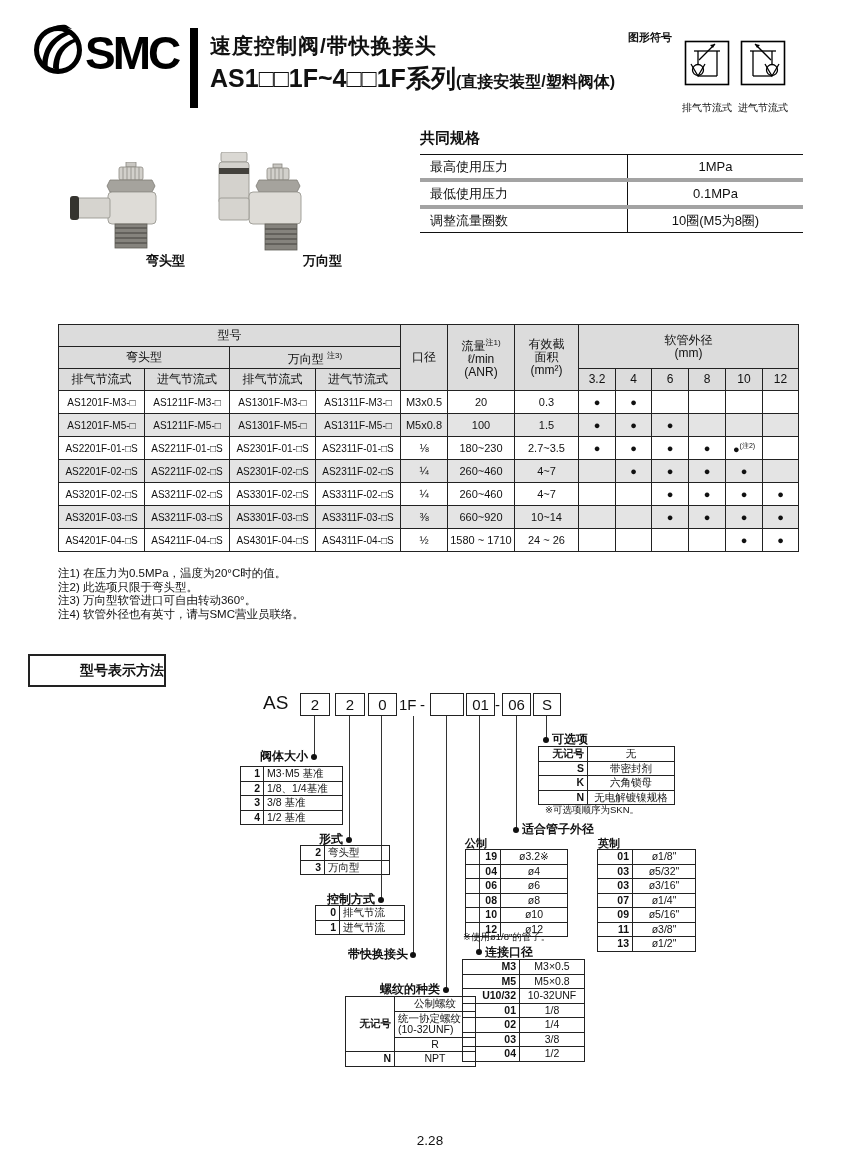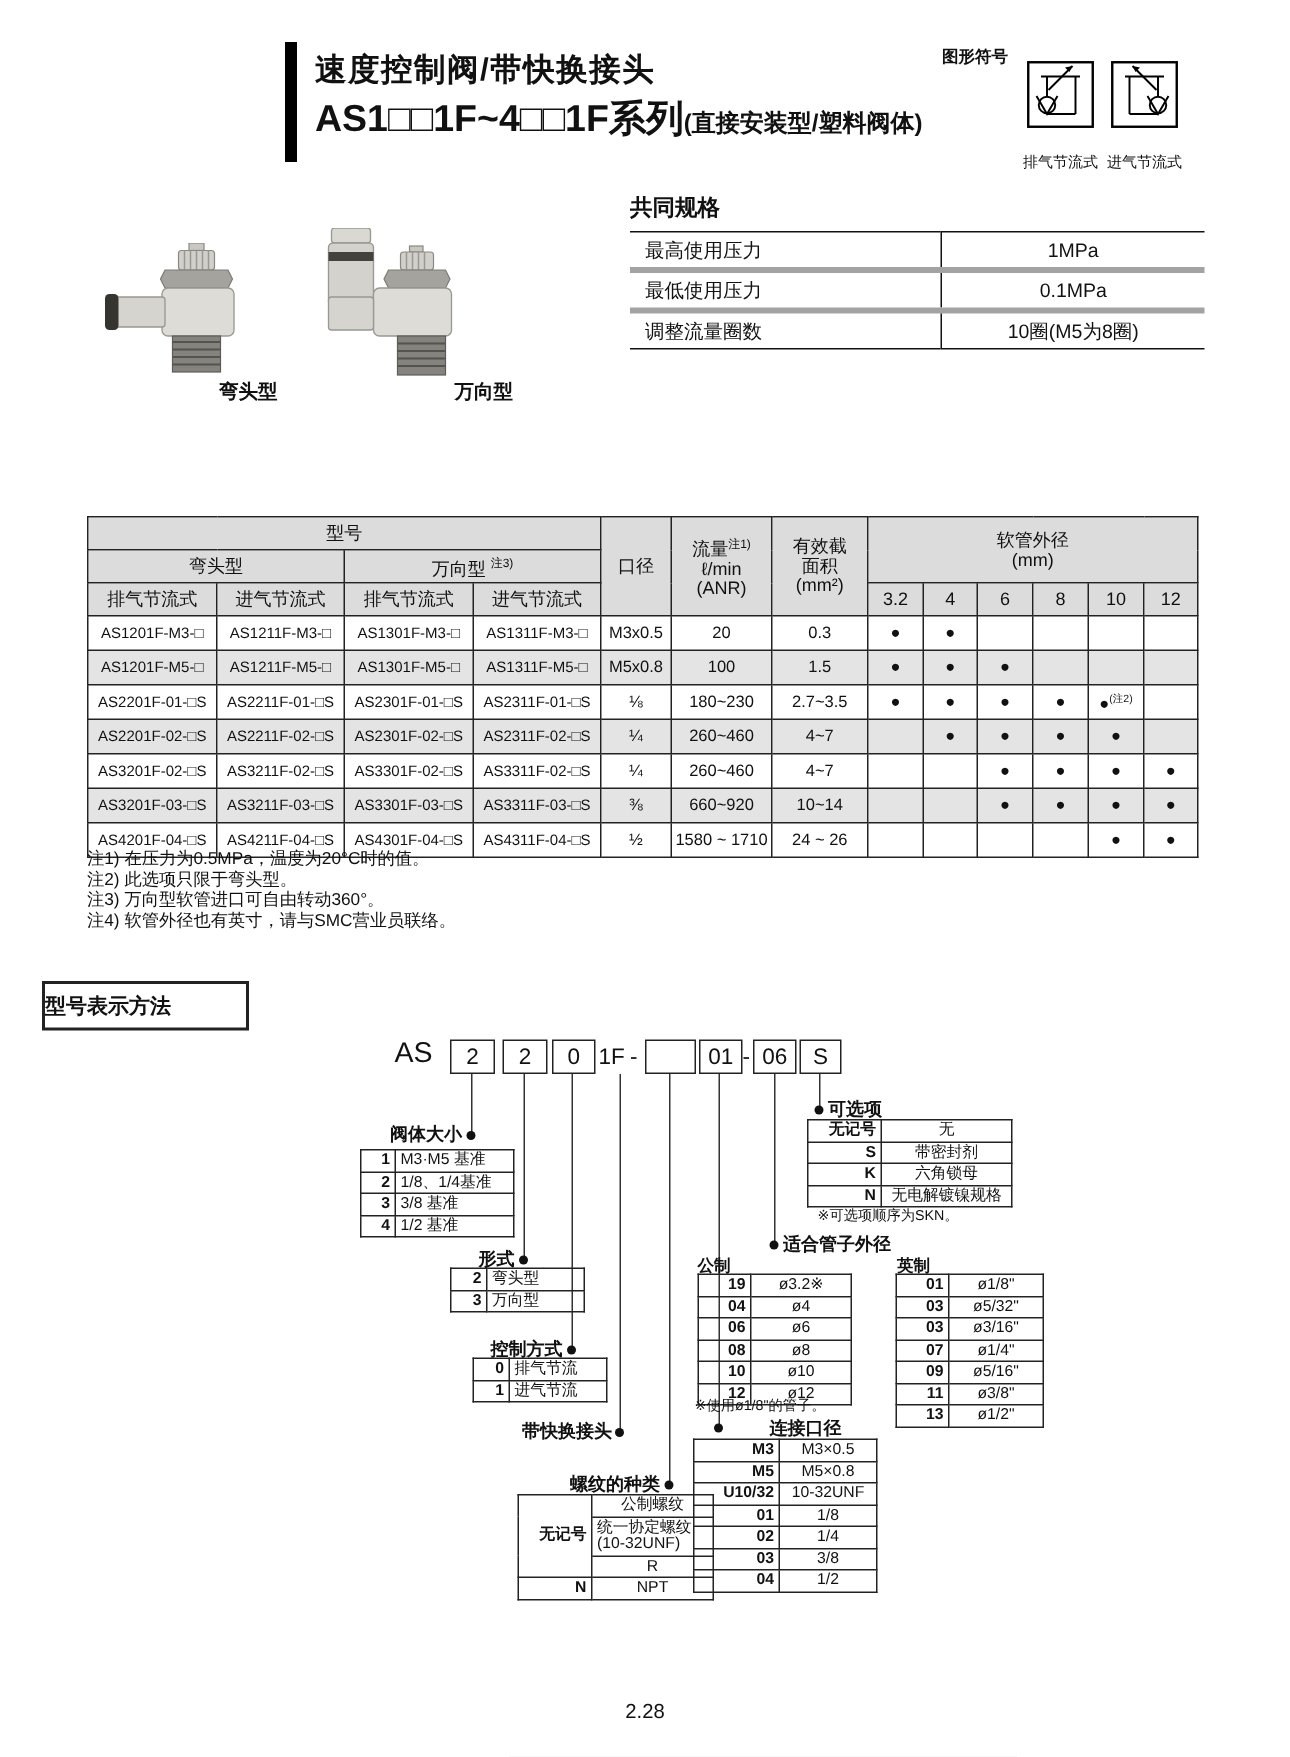--- a/index.html
+++ b/index.html
@@ -33,41 +33,52 @@
   .mt td.model{font-size:10px;}
   .mt tr.alt td{background:#e4e4e4;}
   .mt sup{font-size:8px;}
   .dn{font-size:7px;vertical-align:super;}
   .dotcell{font-size:12px;}
 
   
   .notes{font-size:11.5px;line-height:13.5px;}
 
   
-  .secbox{border:2px solid #222;width:134px;height:29px;line-height:29px;text-align:left;
+  .secbox{border:2px solid #222;width:134px;height:29px;line-height:29px;text-align:right;
           font-size:14px;font-weight:bold;}
   .cbox{border:1.5px solid #222;height:21px;line-height:21px;text-align:center;font-size:15px;background:#fff;}
   .codetext{font-size:19px;}
   .midtext{font-size:15px;}
   .vline{width:1px;background:#333;}
   .dotmark{width:6px;height:6px;border-radius:50%;background:#111;}
   .bd-label{font-size:12px;font-weight:bold;white-space:nowrap;}
   .bd-sub{font-size:11px;font-weight:bold;}
   .kv td{border:1px solid #222;font-size:10.5px;padding:1px 3px;line-height:11.5px;}
   .kv td.key{text-align:right;font-weight:bold;white-space:nowrap;}
   .kv td.val{text-align:center;}
   .kv td.vall{text-align:left;}
   .fn{font-size:9.5px;}
   .footer{font-size:13.5px;text-align:center;width:860px;}
 </style>
 </head>
 <body>
 
 <div class="page">
 
+  <div class="abs" style="left:32px;top:24px;">
+    <svg width="150" height="52" viewBox="0 0 150 52">
+      <g fill="#000">
+        <path d="M26 2a24 24 0 1 0 0 48a24 24 0 1 0 0-48z M26 7a19 19 0 0 1 0 38a19 19 0 0 1 0-38z"></path>
+        <path d="M38 6 C20 12 12 22 10 40 L16 45 C14 28 24 14 42 9 Z"></path>
+        <path d="M44 14 C28 20 22 28 21 44 L27 47 C26 32 32 22 46 17 Z"></path>
+        <path d="M12 10 C22 4 30 3 40 5 L34 1 C26 0 18 3 12 10 Z"></path>
+      </g>
+      <text x="53" y="45" font-size="46" font-weight="900" letter-spacing="-3" font-family="Liberation Sans, sans-serif" fill="#000">SMC</text>
+    </svg>
+  </div>
   <div class="abs vbar" style="left:190px;top:28px;height:80px;"></div>
   <div class="abs t1" style="left:210px;top:32px;">速度控制阀/带快换接头</div>
   <div class="abs" style="left:210px;top:62px;white-space:nowrap;">
     <span class="t2m">AS1□□1F~4□□1F系列</span><span class="t2s">(直接安装型/塑料阀体)</span>
   </div>
 
   <div class="abs symlabel" style="left:628px;top:30px;">图形符号</div>
   <div class="abs" style="left:684px;top:40px;">
     <svg width="46" height="48" viewBox="0 0 46 48">
       <rect x="1.5" y="1.5" width="43" height="43" fill="none" stroke="#000" stroke-width="1.6"></rect>
@@ -162,21 +173,21 @@
           <td class="k">最低使用压力</td>
           <td class="v">0.1MPa</td>
         </tr>
     <tr>
           <td class="k">调整流量圈数</td>
           <td class="v">10圈(M5为8圈)</td>
         </tr>
   </tbody>
     </table>
 
-  <table class="mt abs" style="left:58px;top:344px;">
+  <table class="mt abs" style="left:58px;top:324px;">
     <colgroup>
         <col style="width:86px">
         <col style="width:85px">
         <col style="width:86px">
         <col style="width:85px">
         <col style="width:47px">
         <col style="width:67px">
         <col style="width:64px">
         <col style="width:37px">
         <col style="width:36px">
@@ -520,21 +531,21 @@
           <td class="key">11</td>
           <td class="val">ø3/8"</td>
         </tr>
     <tr>
           <td class="key">13</td>
           <td class="val">ø1/2"</td>
         </tr>
   </tbody>
     </table>
 
-  <div class="abs bd-label" style="left:513px;top:944px;">连接口径</div>
+  <div class="abs bd-label" style="left:485px;top:944px;">连接口径</div>
   <table class="kv abs" style="left:462px;top:959px;">
     <tbody>
         <tr>
           <td class="key" style="width:50px">M3</td>
           <td class="val" style="width:58px">M3×0.5</td>
         </tr>
     <tr>
           <td class="key">M5</td>
           <td class="val">M5×0.8</td>
         </tr>

